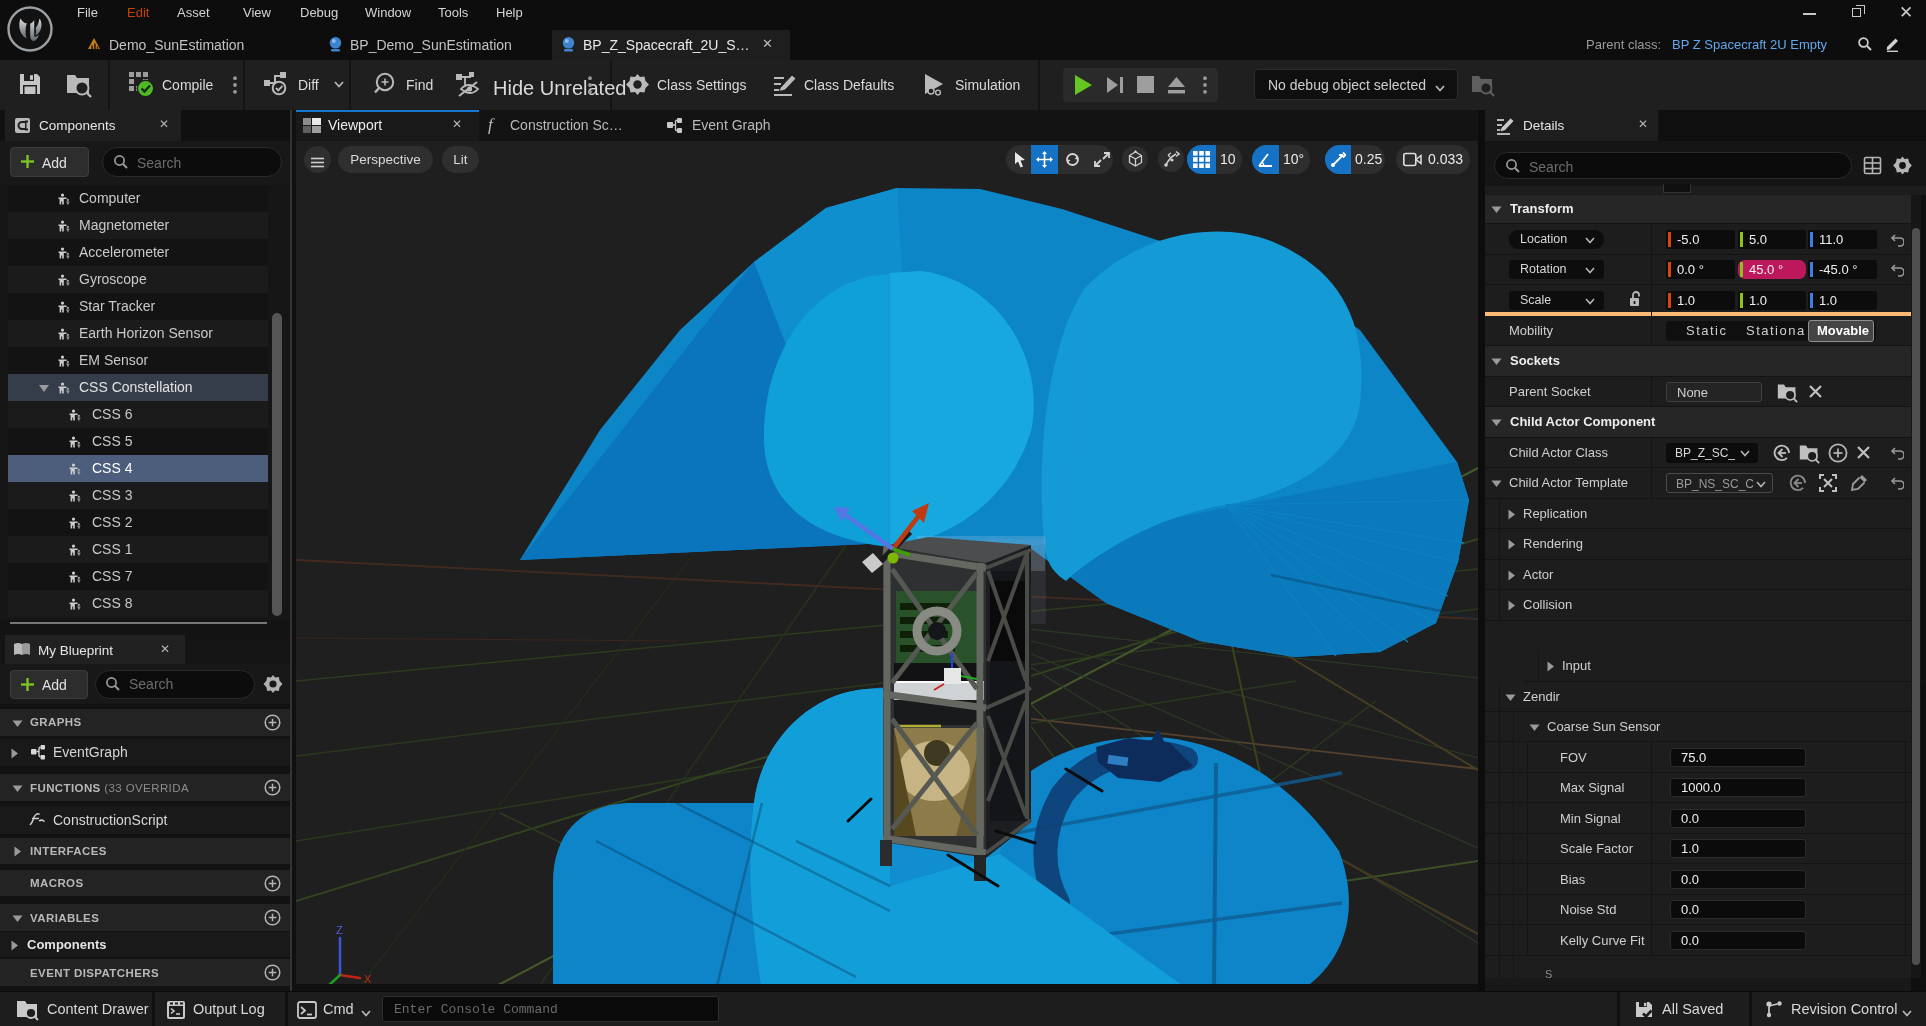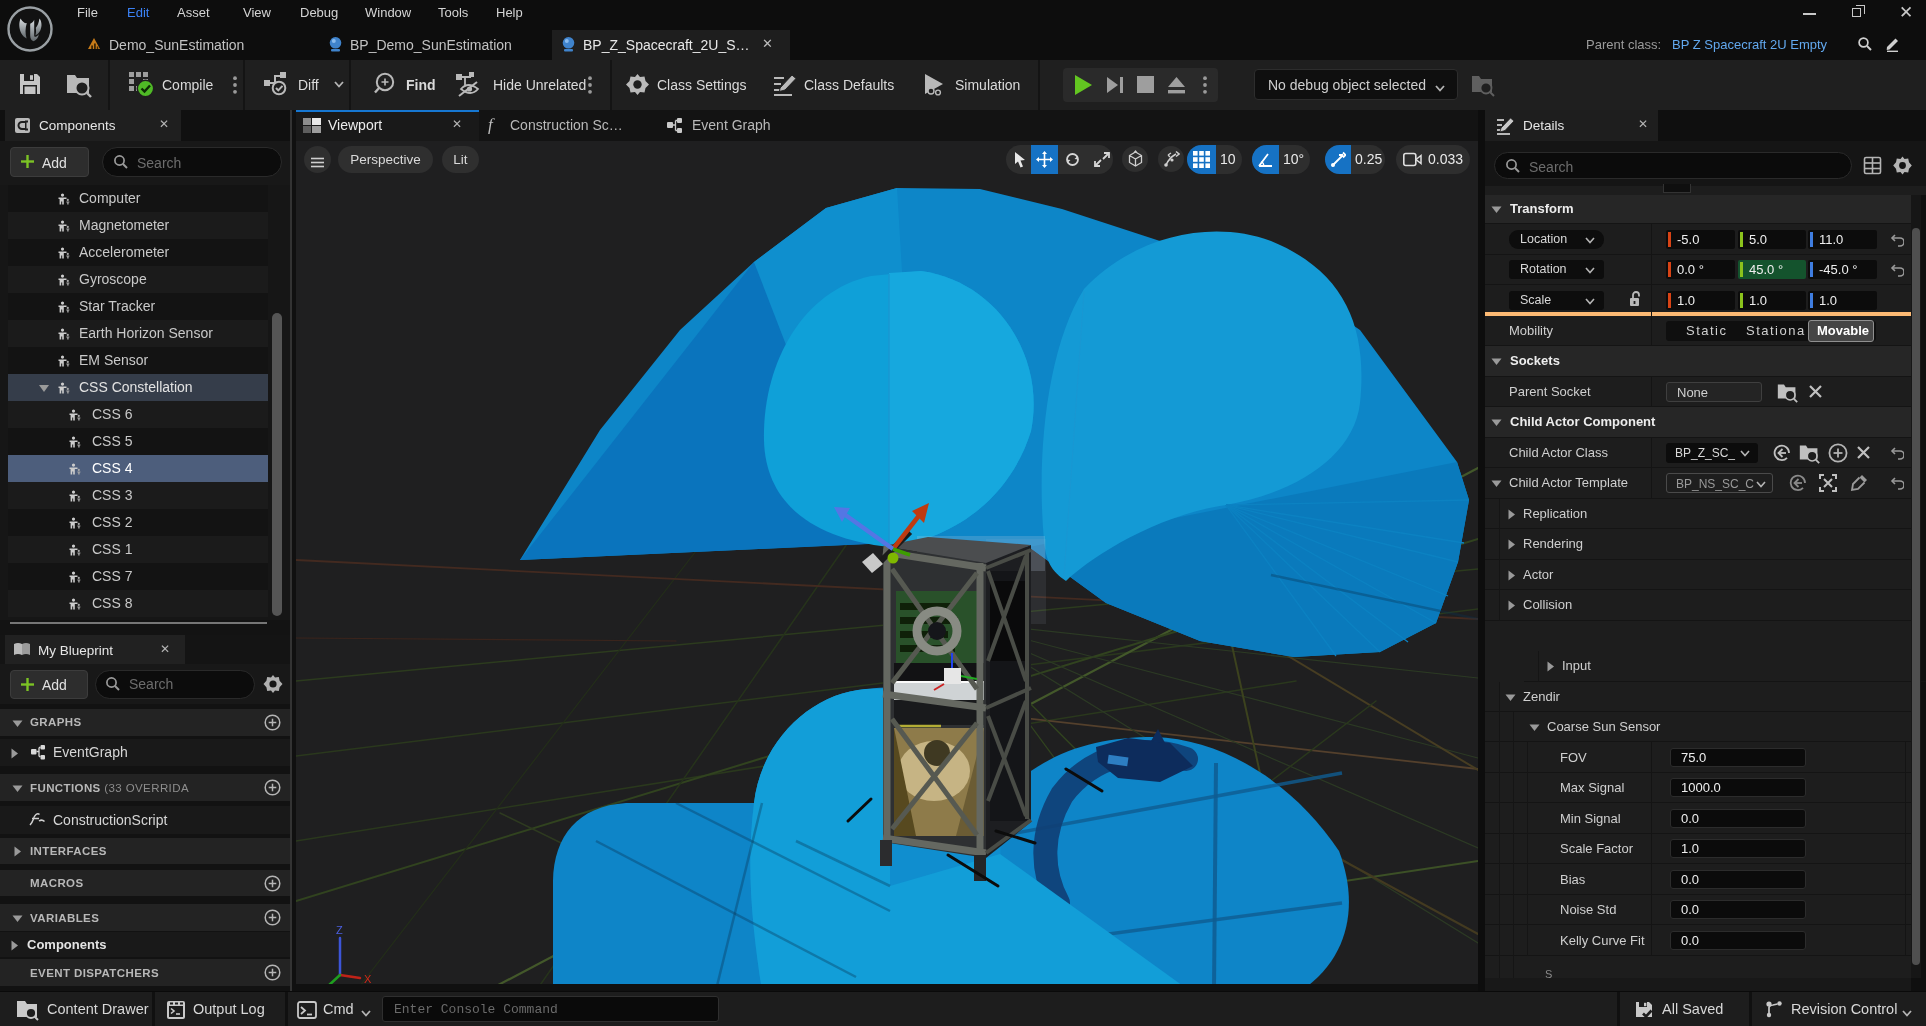--- a/index.html
+++ b/index.html
@@ -25,21 +25,21 @@
             </linearGradient>
           </defs>
         <circle cx="24" cy="24" r="21.5" fill="#121212" stroke="#9aa0a4" stroke-width="2.4"></circle>
         <path d="M14.5 13.5 C17 17.3 18.8 18.4 20.8 18.1 C19.2 23.5 19.1 28.8 20.6 33.6 C16.3 31.4 13.5 26.5 13.3 20.8 C13.2 18.2 13.7 15.7 14.5 13.5 Z" fill="url(#ugrad)"></path>
         <path d="M24.2 18.7 C26 18.1 27.2 17 28.2 14.8 L28.2 30.3 C28.2 31.6 28.9 32.1 30 31.7 C31.1 31.3 32 30.3 32.8 29 C32.4 32.5 30.6 35 27.7 36.3 C25.2 35.4 24.2 33.4 24.2 30.4 Z" fill="url(#ugrad)"></path>
         <path d="M33.5 13.5 C32.8 18 31.4 21 29.8 22.7 C30.3 25.8 30.1 28.3 29.3 30.5 C33 28.8 35.3 24.9 35.5 20.2 C35.6 17.8 35 15.5 33.5 13.5 Z" fill="url(#ugrad)"></path>
       </svg>
     </div>
 
     <div class="abs txt" style="left:77px;top:5px;color:#d4d4d4;">File</div>
-    <div class="abs txt" style="left:127px;top:5px;color:#3b82f6;">Edit</div>
+    <div class="abs txt" style="left:127px;top:5px;color:#c2410c;">Edit</div>
     <div class="abs txt" style="left:177px;top:5px;color:#d4d4d4;">Asset</div>
     <div class="abs txt" style="left:243px;top:5px;color:#d4d4d4;">View</div>
     <div class="abs txt" style="left:300px;top:5px;color:#d4d4d4;">Debug</div>
     <div class="abs txt" style="left:365px;top:5px;color:#d4d4d4;">Window</div>
     <div class="abs txt" style="left:438px;top:5px;color:#d4d4d4;">Tools</div>
     <div class="abs txt" style="left:496px;top:5px;color:#d4d4d4;">Help</div>
 
     <div class="abs" style="left:1803px;top:13px;width:13px;height:2px;background:#c8c8c8;"></div>
     <div class="abs" style="left:1852px;top:8px;width:9px;height:9px;border:1.5px solid #c8c8c8;"></div>
     <div class="abs" style="left:1856px;top:5px;width:9px;height:9px;border-top:1.5px solid #c8c8c8;border-right:1.5px solid #c8c8c8;"></div>
@@ -149,33 +149,33 @@
           <path d="M2 4 L6 8.5 L10 4" fill="none" stroke="#b5b5b5" stroke-width="1.8"></path>
         </svg></div>
 
     <div class="abs" style="left:373px;top:11px;width:27px;height:27px;">
       <svg width="27" height="27" viewBox="0 0 27 27">
           <circle cx="12" cy="11" r="8.2" fill="none" stroke="#b9b9b9" stroke-width="2"></circle>
           <line x1="6.5" y1="16.5" x2="2" y2="21.5" stroke="#b9b9b9" stroke-width="2.4"></line>
           <path d="M12 7.5 L12 14.5 M8.5 11 L15.5 11" stroke="#b9b9b9" stroke-width="1.6"></path>
         </svg>
     </div>
-    <div class="abs txt" style="left:406px;top:17px;font-size:14px;color:#dadada;font-weight:bold;">Find</div>
+    <div class="abs txt" style="left:406px;top:17px;font-size:14px;color:#dadada;">Find</div>
 
     <div class="abs" style="left:455px;top:11px;width:31px;height:27px;">
       <svg width="31" height="27" viewBox="0 0 31 27">
           <rect x="1" y="3" width="6" height="6" fill="#b9b9b9"></rect>
           <rect x="14" y="1" width="5" height="5" fill="#b9b9b9"></rect>
           <path d="M7 6 L16 6 M10 6 L10 14" fill="none" stroke="#b9b9b9" stroke-width="1.8"></path>
           <path d="M6 18 q7 -8 17 0 q-7 8 -17 0 Z" fill="none" stroke="#b9b9b9" stroke-width="1.8"></path>
           <circle cx="14.5" cy="18" r="2.6" fill="#b9b9b9"></circle>
           <line x1="4" y1="25" x2="22" y2="11" stroke="#b9b9b9" stroke-width="2"></line>
         </svg>
     </div>
-    <div class="abs txt" style="left:493px;top:17px;font-size:14px;color:#dadada;">Hide Unrelated</div>
+    <div class="abs txt" style="left:493px;top:17px;font-size:20px;color:#dadada;">Hide Unrelated</div>
     <div class="abs" style="left:588px;top:16px;width:4px;height:18px;"><svg width="4" height="18" viewBox="0 0 4 18">
           <circle cx="2" cy="2.2" r="1.9" fill="#9a9a9a"></circle>
           <circle cx="2" cy="9" r="1.9" fill="#9a9a9a"></circle>
           <circle cx="2" cy="15.8" r="1.9" fill="#9a9a9a"></circle>
         </svg></div>
 
     <div class="abs" style="left:625px;top:12px;width:25px;height:25px;">
       <svg width="25" height="25" viewBox="0 0 25 25">
           <path d="M12.5 2 L15 5 L19.5 4.5 L20.5 9 L24 12.5 L20.5 16 L19.5 20.5 L15 20 L12.5 23 L10 20 L5.5 20.5 L4.5 16 L1 12.5 L4.5 9 L5.5 4.5 L10 5 Z" fill="#b9b9b9"></path>
           <circle cx="12.5" cy="12.5" r="4.2" fill="#1f1f1f"></circle>
@@ -852,21 +852,21 @@
         <div class="abs" style="left:24px;top:5px;width:95px;height:19px;background:#0d0d0d;border-radius:3px;">
             <span class="abs txt" style="left:11px;top:2px;font-size:12.5px;color:#d8d8d8;">Rotation</span>
             <svg class="abs" style="left:76px;top:6px;" width="10" height="8" viewBox="0 0 10 8">
               <use href="#caret"></use>
             </svg>
           </div>
         <div class="abs" style="left:181px;top:5px;width:69px;height:19px;background:#0c0c0c;border-radius:2px;overflow:hidden;">
             <div class="abs" style="left:2px;top:2px;width:3px;height:15px;background:#d84315;"></div>
             <span class="abs txt" style="left:11px;top:2px;font-size:13px;color:#efefef;">0.0 °</span>
           </div>
-        <div class="abs" style="left:253px;top:5px;width:68px;height:19px;background:#14532d;border-radius:2px;overflow:hidden;">
+        <div class="abs" style="left:253px;top:5px;width:68px;height:19px;background:#be185d;border-radius:7px;overflow:hidden;">
             <div class="abs" style="left:2px;top:2px;width:3px;height:15px;background:#8bc31c;"></div>
             <span class="abs txt" style="left:11px;top:2px;font-size:13px;color:#efefef;">45.0 °</span>
           </div>
         <div class="abs" style="left:323px;top:5px;width:69px;height:19px;background:#0c0c0c;border-radius:2px;overflow:hidden;">
             <div class="abs" style="left:2px;top:2px;width:3px;height:15px;background:#3f7de0;"></div>
             <span class="abs txt" style="left:11px;top:2px;font-size:13px;color:#efefef;">-45.0 °</span>
           </div>
         <svg class="abs" style="left:403px;top:6px;" width="16" height="17" viewBox="0 0 12 17">
             <use href="#reset"></use>
           </svg>

